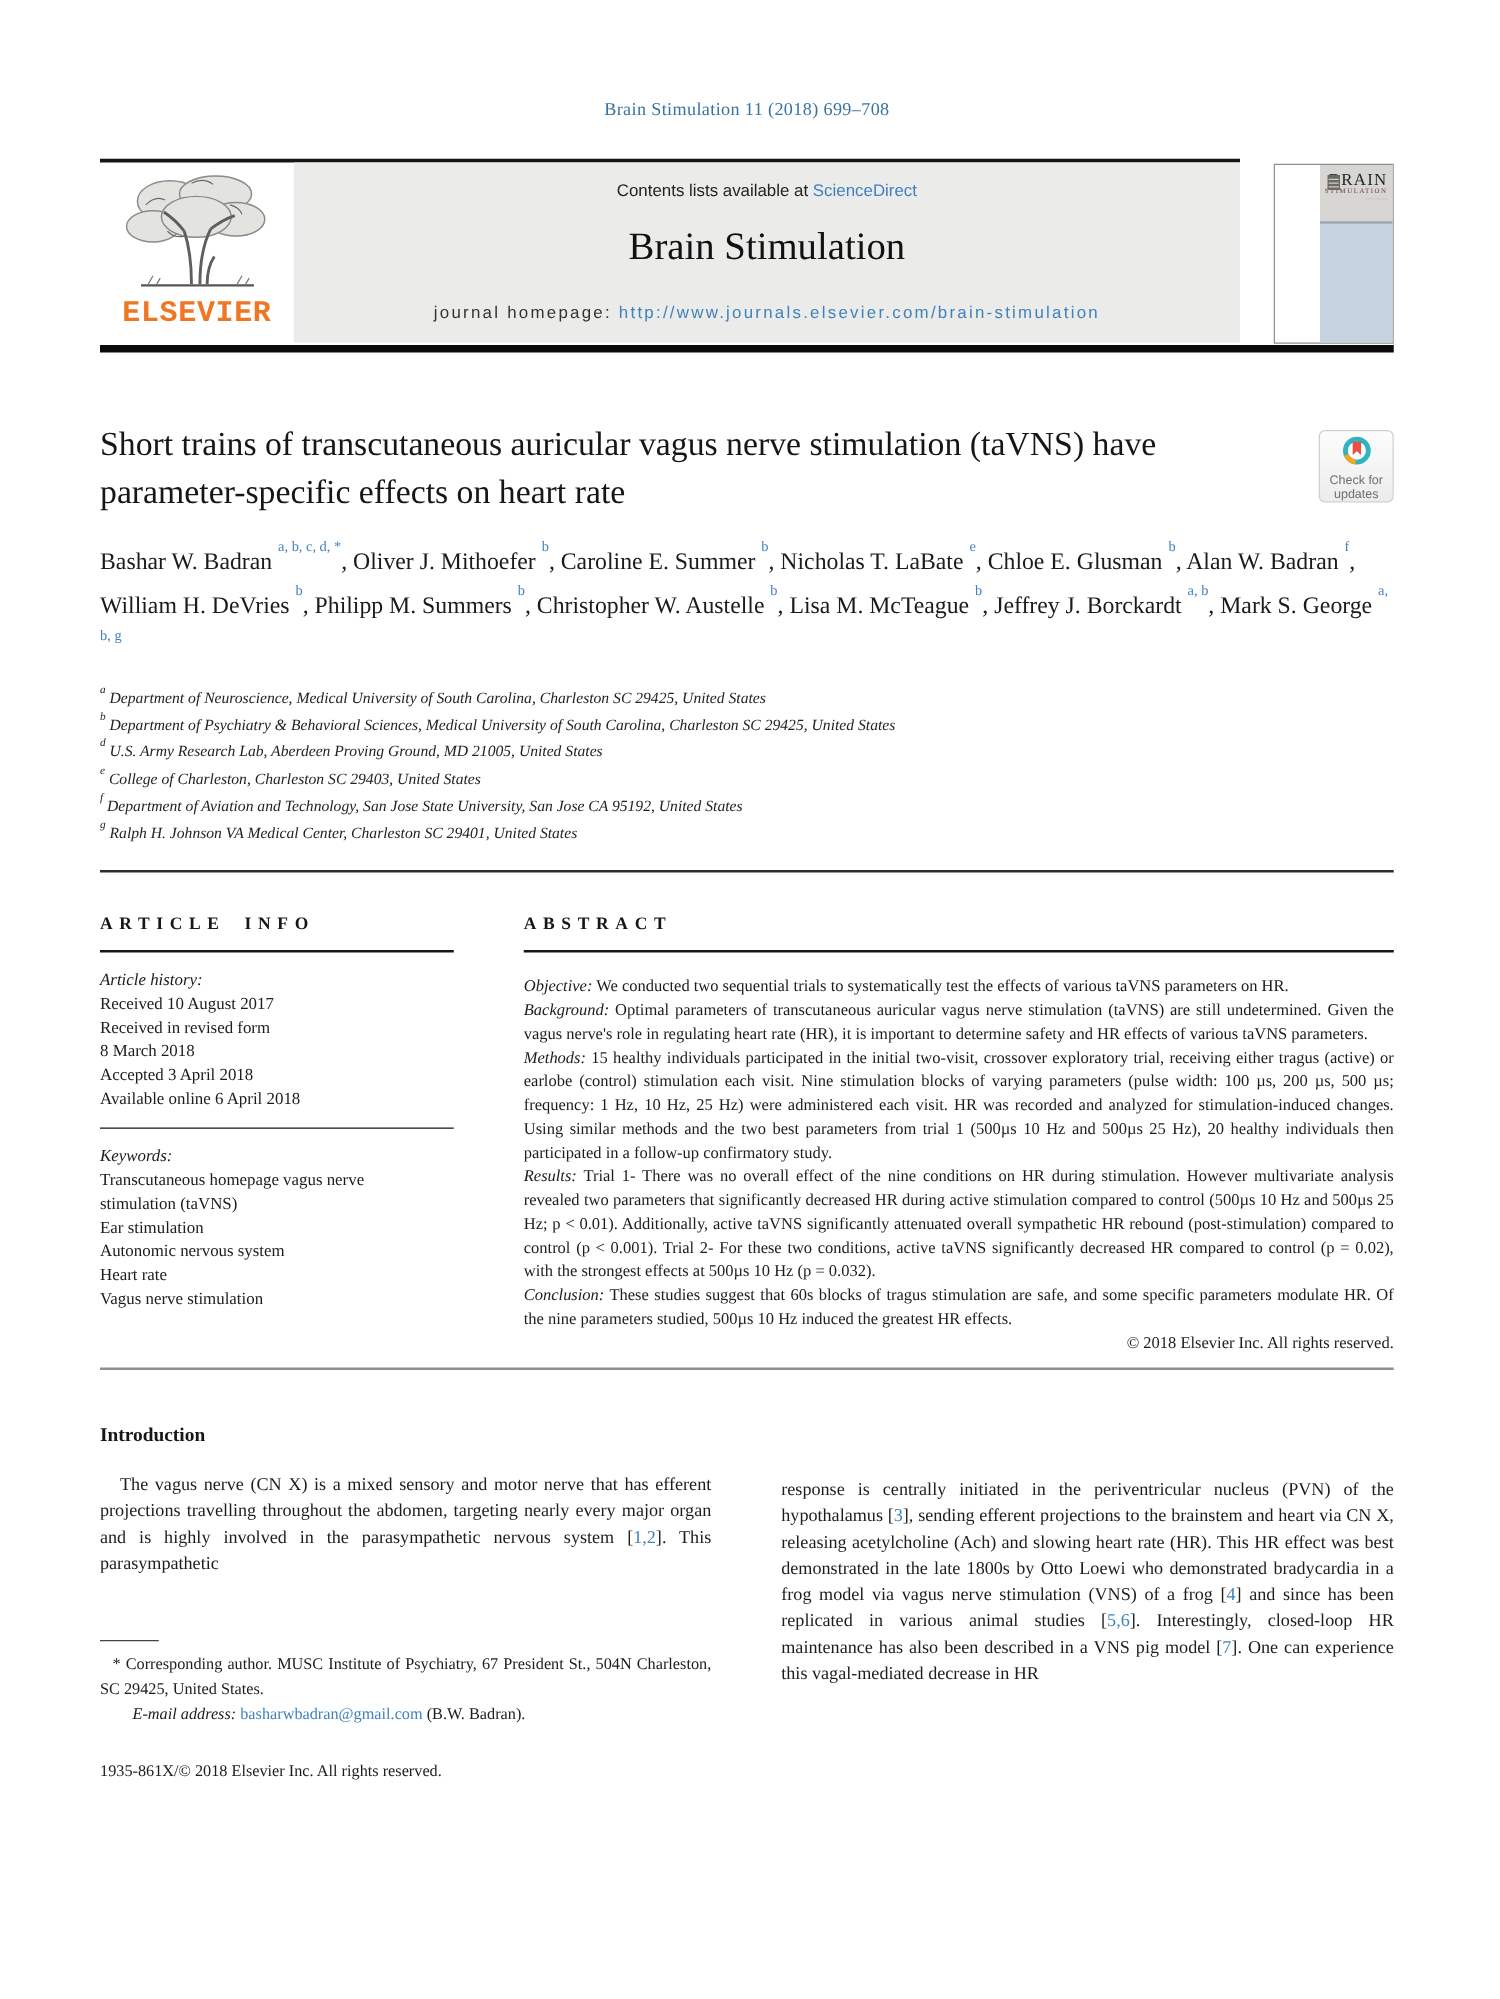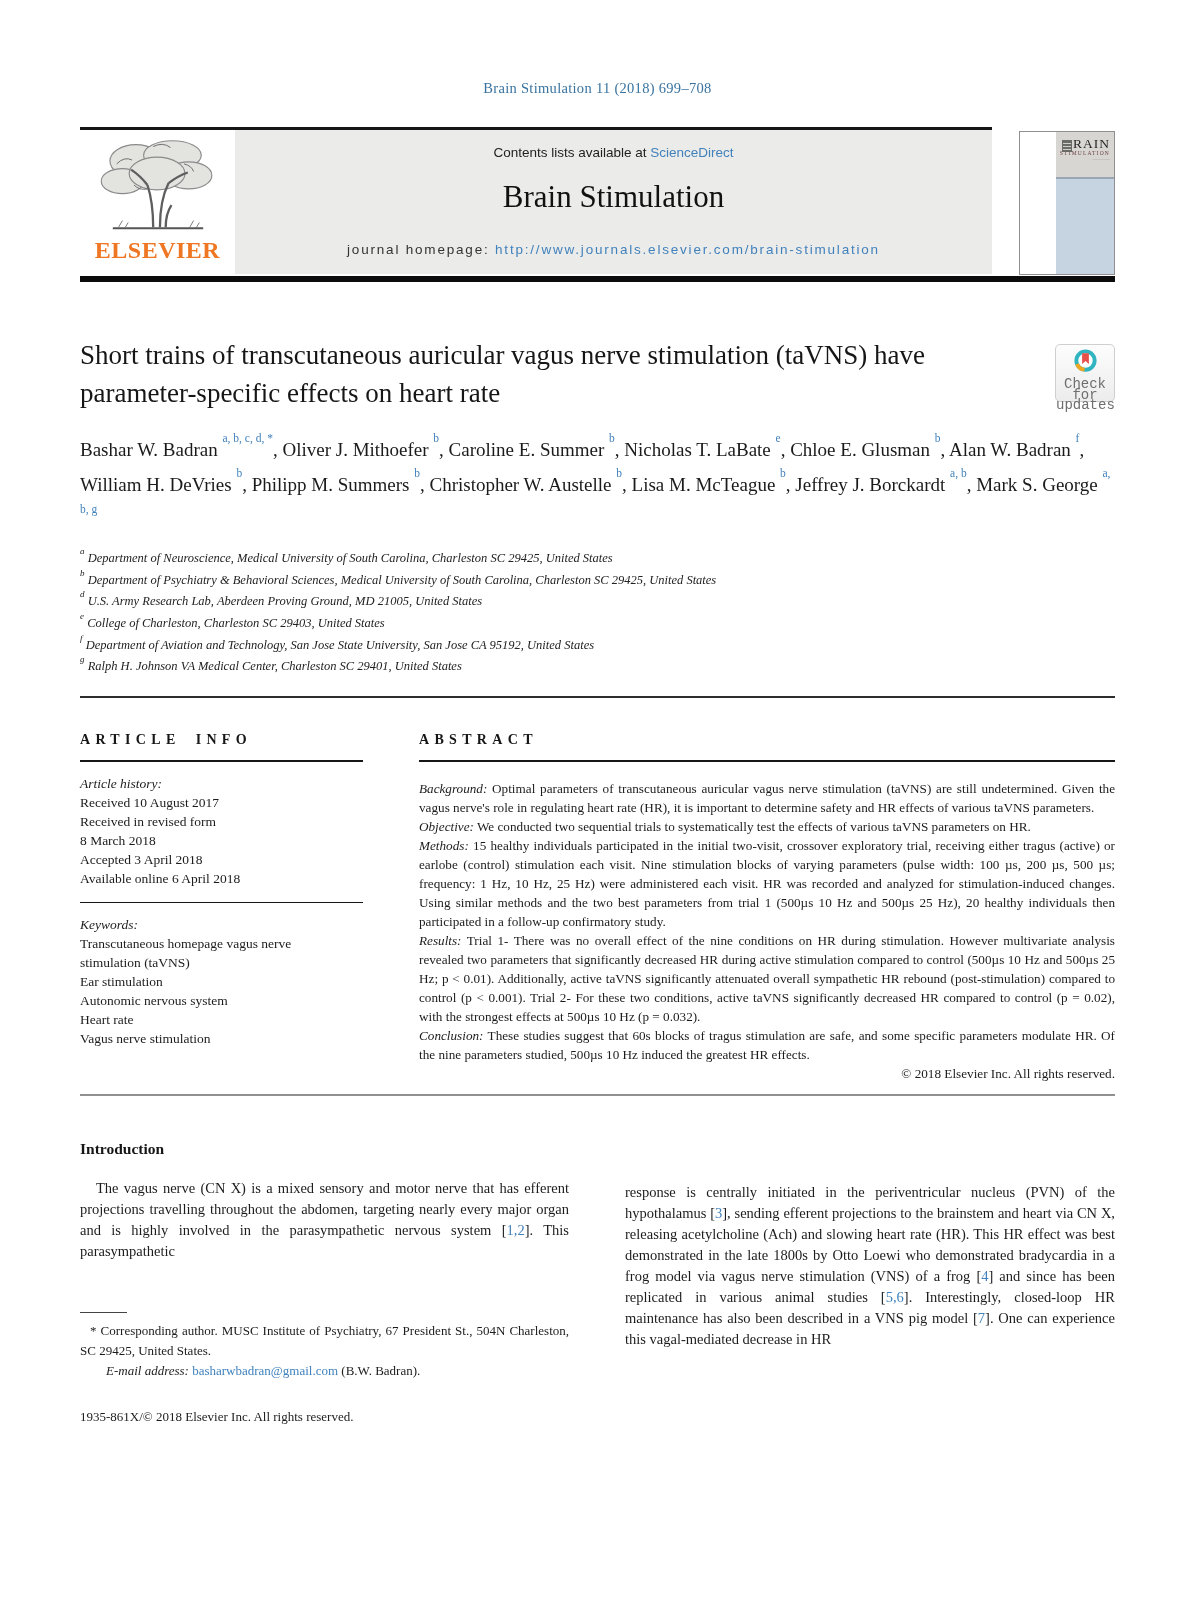--- a/index.html
+++ b/index.html
@@ -15,40 +15,40 @@
   body{width:1200px;height:1599px;position:relative;font-family:"Liberation Serif",serif;color:var(--ink);overflow:hidden;}
   .page{position:absolute;left:80px;top:0;width:1035px;}
   .sans{font-family:"Liberation Sans",sans-serif;}
 
   .citation-top{margin-top:80px;text-align:center;font-size:14.5px;color:var(--citation);letter-spacing:.3px;}
 
   .masthead{position:relative;margin-top:30px;}
   .mast-main{width:912px;}
   .rule-top{height:3px;background:#161616;}
   .mast-row{display:flex;height:144px;}
-  .logo-box{width:155px;padding-top:5px;text-align:center;}
+  .logo-box{width:155px;padding-top:5px;text-align:center;font-family:Liberation Mono, monospace;}
   .elsevier-text{font-size:24px;font-weight:bold;color:var(--orange);letter-spacing:.5px;margin-top:-2px;}
   .graybox{flex:1;background:var(--graybg);text-align:center;padding-top:15px;}
   .contents-line{font-size:13.5px;color:#222;}
   .contents-line a,.homepage-line a{color:var(--link);text-decoration:none;}
   .j-title{font-size:31px;color:#111;margin-top:19px;}
   .homepage-line{font-size:13.5px;letter-spacing:1.8px;color:#333;margin-top:27px;}
   .cover{position:absolute;top:4px;right:0;width:96px;height:144px;border:1px solid #909090;display:flex;flex-direction:column;box-sizing:border-box;padding-left:36px;}
   .cover-band{height:45px;background:var(--coverband);border-bottom:2px solid #9aa7b3;position:relative;}
   .cover-glyph{position:absolute;left:5px;top:7px;}
   .cover-t1{text-align:right;padding:5px 4px 0 0;font-size:13.5px;letter-spacing:1px;color:#262626;line-height:13px;}
   .cover-t2{text-align:right;padding-right:4px;font-size:5.5px;letter-spacing:1.2px;color:#6d3d3d;}
   .cover-t3{text-align:right;padding-right:4px;font-size:3.5px;color:#8b8b86;margin-top:1px;}
   .cover-body{flex:1;background:var(--coverbody);}
   .mast-bar{height:6px;background:#0b0b0b;margin-top:2px;}
 
   .title-row{display:flex;justify-content:space-between;margin-top:54px;}
   h1{margin:0;width:880px;font-size:27px;font-weight:400;line-height:38px;color:#161616;}
   .badge{width:60px;height:58px;border:1px solid #cfcfcf;border-radius:5px;background:linear-gradient(#fdfdfd,#ececec);text-align:center;margin-top:8px;cursor:pointer;box-sizing:border-box;padding-top:3px;}
-  .badge-txt{font-size:14px;color:#6e6e6e;line-height:10.5px;font-family:Liberation Mono, monospace;}
+  .badge-txt{font-size:10px;color:#6e6e6e;line-height:10.5px;font-family:Liberation Sans, sans-serif;}
 
   .authors{margin-top:18px;font-size:19px;line-height:30px;color:#1b1b1b;}
   sup.s{color:var(--link);font-size:11.5px;position:relative;top:-7px;font-style:normal;letter-spacing:0;}
   .affils{margin-top:10px;font-style:italic;font-size:12.5px;line-height:17.5px;color:#222;}
   sup.s2{font-size:9px;position:relative;top:-3px;}
 
   .rule-thin{margin-top:20px;border-top:2px solid #2e2e2e;}
 
   .info-abstract{display:flex;}
   .info-col{width:283px;}
@@ -193,22 +193,22 @@
           <div class="">Autonomic nervous system</div>
           <div class="">Heart rate</div>
           <div class="">Vagus nerve stimulation</div>
         </div>
     </div>
     <div class="gutter"></div>
     <div class="abs-col">
       <h2>ABSTRACT</h2>
       <div class="h-rule"></div>
       <div class="abs-body">
+          <p class="abs-p"><span class="lbl2">Objective:</span> We conducted two sequential trials to systematically test the effects of various taVNS parameters on HR.</p>
           <p class="abs-p"><span class="lbl2">Background:</span> Optimal parameters of transcutaneous auricular vagus nerve stimulation (taVNS) are still undetermined. Given the vagus nerve's role in regulating heart rate (HR), it is important to determine safety and HR effects of various taVNS parameters.</p>
-          <p class="abs-p"><span class="lbl2">Objective:</span> We conducted two sequential trials to systematically test the effects of various taVNS parameters on HR.</p>
           <p class="abs-p"><span class="lbl2">Methods:</span> 15 healthy individuals participated in the initial two-visit, crossover exploratory trial, receiving either tragus (active) or earlobe (control) stimulation each visit. Nine stimulation blocks of varying parameters (pulse width: 100 µs, 200 µs, 500 µs; frequency: 1 Hz, 10 Hz, 25 Hz) were administered each visit. HR was recorded and analyzed for stimulation-induced changes. Using similar methods and the two best parameters from trial 1 (500µs 10 Hz and 500µs 25 Hz), 20 healthy individuals then participated in a follow-up confirmatory study.</p>
           <p class="abs-p"><span class="lbl2">Results:</span> Trial 1- There was no overall effect of the nine conditions on HR during stimulation. However multivariate analysis revealed two parameters that significantly decreased HR during active stimulation compared to control (500µs 10 Hz and 500µs 25 Hz; p &lt; 0.01). Additionally, active taVNS significantly attenuated overall sympathetic HR rebound (post-stimulation) compared to control (p &lt; 0.001). Trial 2- For these two conditions, active taVNS significantly decreased HR compared to control (p = 0.02), with the strongest effects at 500µs 10 Hz (p = 0.032).</p>
           <p class="abs-p"><span class="lbl2">Conclusion:</span> These studies suggest that 60s blocks of tragus stimulation are safe, and some specific parameters modulate HR. Of the nine parameters studied, 500µs 10 Hz induced the greatest HR effects.</p>
         </div>
       <div class="abs-copy">© 2018 Elsevier Inc. All rights reserved.</div>
     </div>
   </div>
 
   <div class="gray-rule"></div>
 

